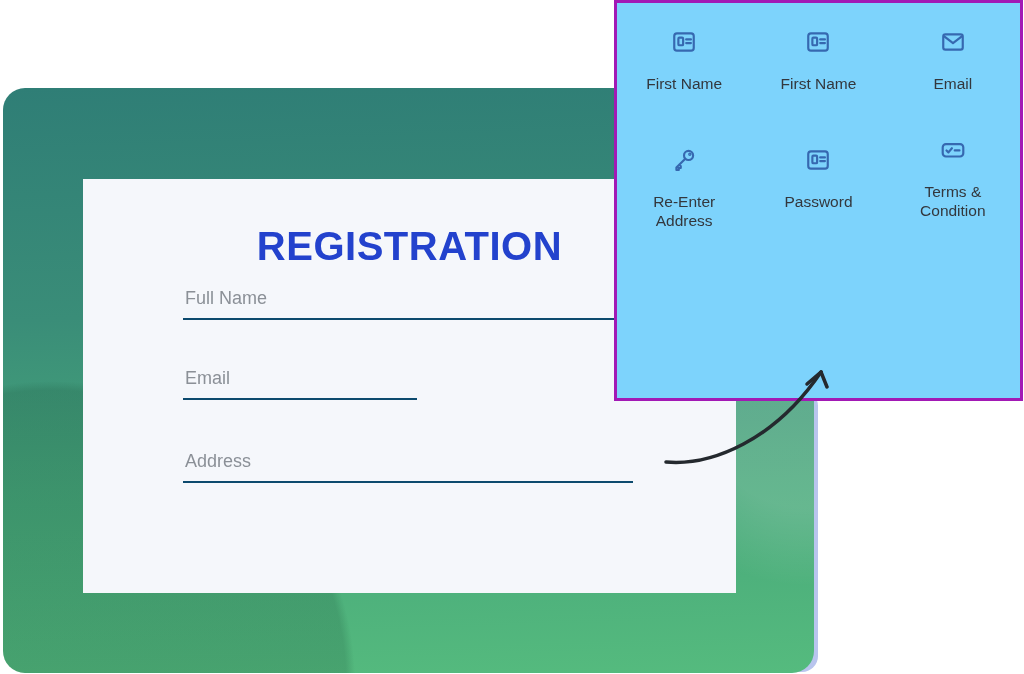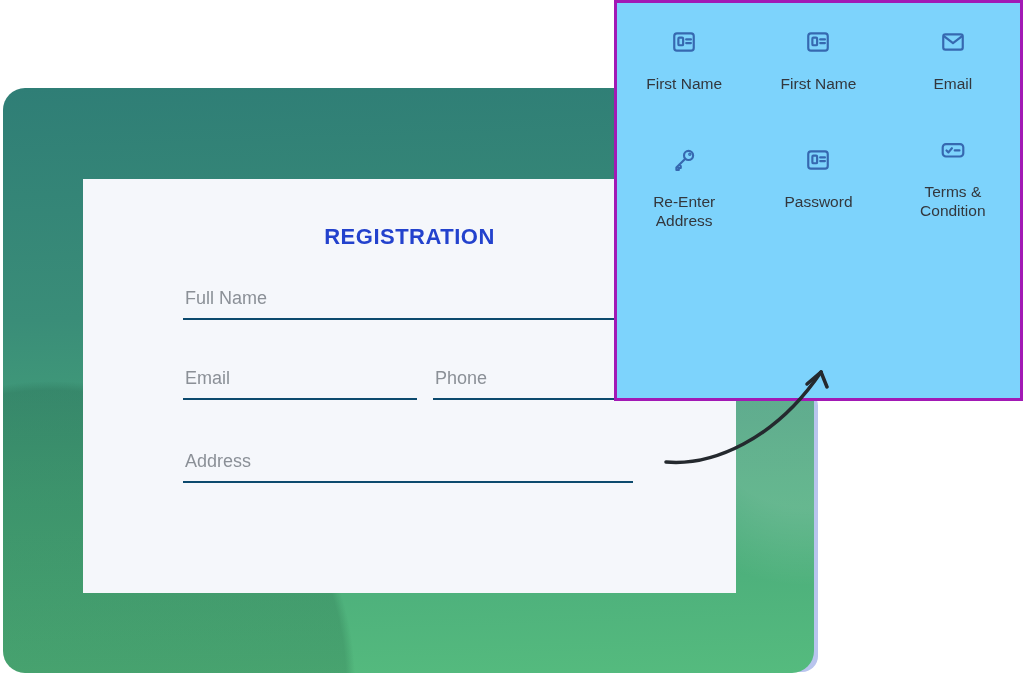--- a/index.html
+++ b/index.html
@@ -17,21 +17,21 @@
     overflow:hidden;}
   .green-card .overlay-dark{position:absolute;inset:0;
     background:radial-gradient(circle 460px at 6% 102%, rgba(22,74,52,0.20) 0 64%, transparent 66%);}
   .green-card .overlay-light{position:absolute;inset:0;
     background:radial-gradient(circle 260px at 99% 54%, rgba(255,255,255,0.16) 0 40%, transparent 70%);}
 
   
   .form-card{position:absolute;left:83px;top:179px;width:653px;height:414px;
     background:#f5f7fb;z-index:3;}
   .form-title{position:absolute;left:0;top:45px;width:100%;text-align:center;
-    color:#2342cd;font-size:22px;font-weight:bold;letter-spacing:0.5px;}
+    color:#2342cd;font-size:40px;font-weight:bold;letter-spacing:0.5px;}
   .field{position:absolute;}
   .field input{width:100%;height:31px;border:none;border-bottom:2px solid #0c4a6e;
     background:transparent;outline:none;font-size:18px;color:#3a3f46;padding:0 0 10px 2px;}
   .field input::placeholder{color:#8b9097;opacity:1;}
   .f-fullname{left:100px;top:110px;width:450px;}
   .f-email{left:100px;top:190px;width:234px;}
   .f-phone{left:350px;top:190px;width:234px;}
   .f-address{left:100px;top:273px;width:450px;}
   .submit-btn{position:absolute;left:237px;top:339px;width:180px;height:44px;
     background:#1d3cc2;border:none;color:#eef1f7;font-size:19px;cursor:pointer;}
@@ -67,23 +67,20 @@
   </div>
 
   <div class="form-card">
     <div class="form-title">REGISTRATION</div>
 
     <div class="field f-fullname">
       <input type="text" placeholder="Full Name" style="">
     </div>
     <div class="field f-email">
       <input type="text" placeholder="Email" style="">
-    </div>
-    <div class="field f-phone">
-      <input type="text" placeholder="Phone" style="">
     </div>
     <div class="field f-address">
       <input type="text" placeholder="Address" style="">
     </div>
 
   </div>
 
   <div class="legend-panel">
 
     <div class="legend-cell r1">

